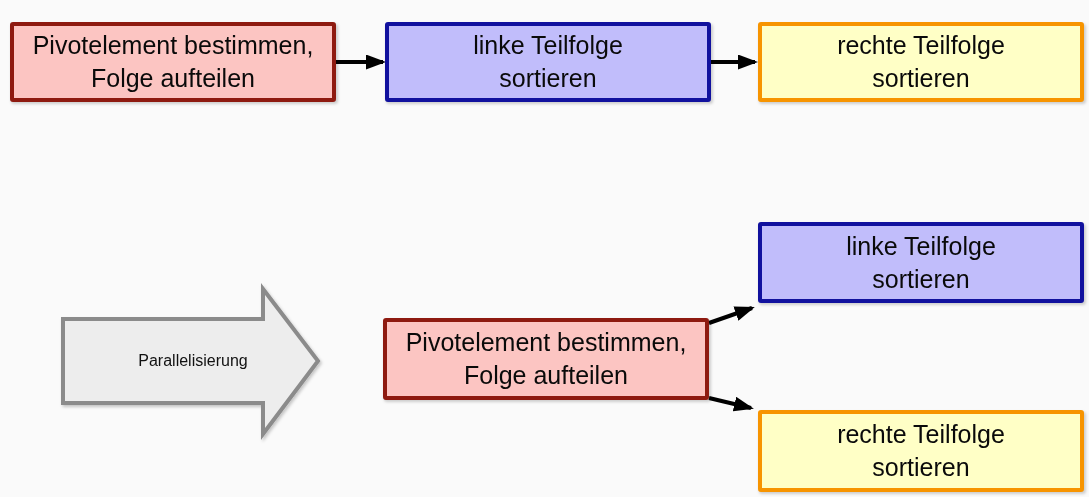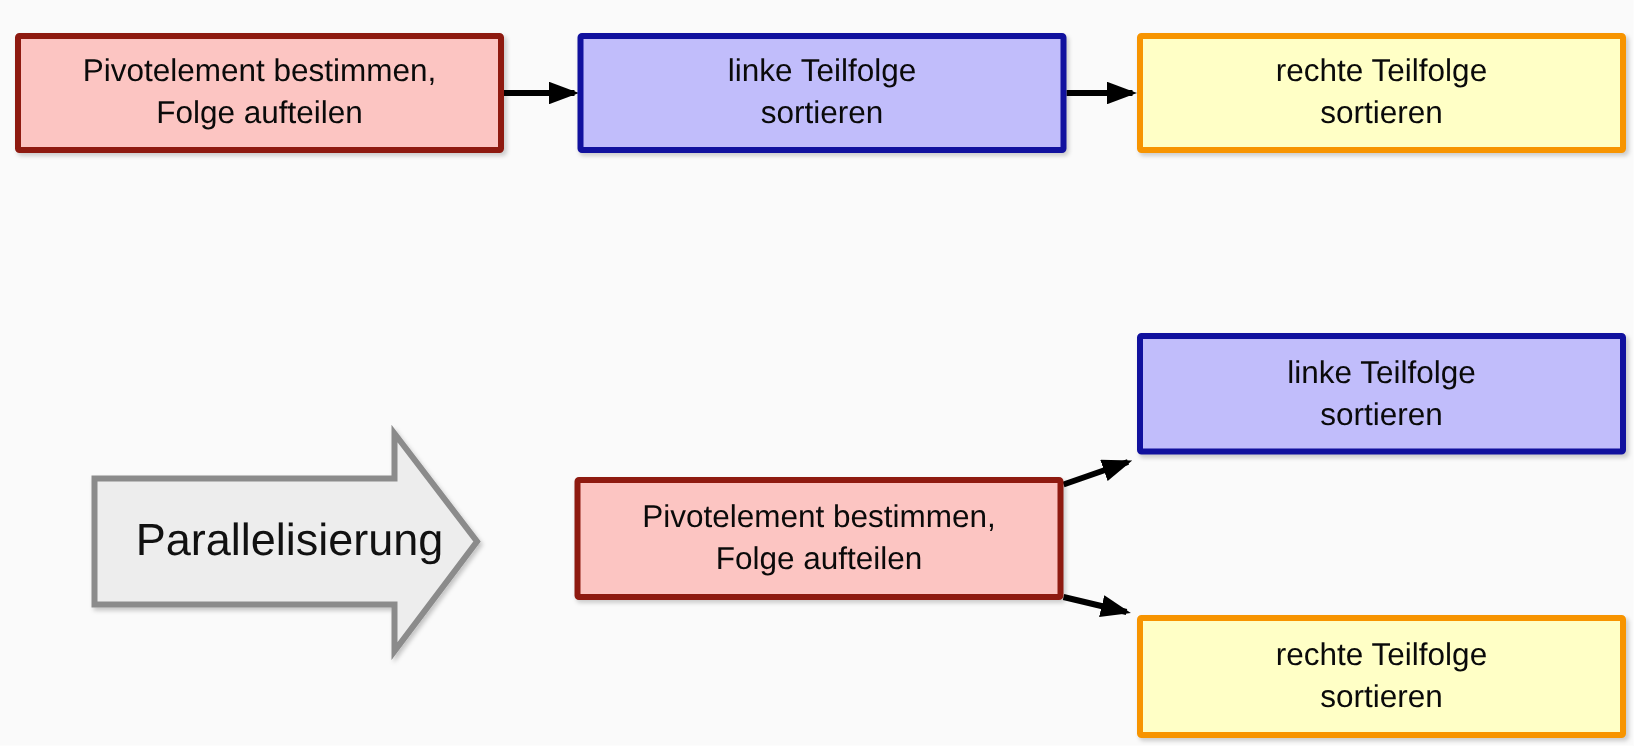--- a/index.html
+++ b/index.html
@@ -23,41 +23,41 @@
     align-items: center;
     justify-content: center;
     border-style: solid;
     border-width: 4px;
     border-radius: 3px;
     box-shadow: 1.5px 2px 3px rgba(0,0,0,0.18);
   }
   .boxtext {
     white-space: pre-line;
     text-align: center;
-    font-size: 21px;
+    font-size: 25px;
     line-height: 1.32;
     color: #0A0A0A;
   }
   
   .b-seq-pivot  { left: 10px;  top: 22px;  width: 326px; height: 80px; }
   .b-seq-left   { left: 385px; top: 22px;  width: 326px; height: 80px; }
   .b-seq-right  { left: 758px; top: 22px;  width: 326px; height: 80px; }
   
   .b-par-pivot  { left: 383px; top: 318px; width: 326px; height: 82px; }
   .b-par-left   { left: 758px; top: 222px; width: 326px; height: 81px; }
   .b-par-right  { left: 758px; top: 410px; width: 326px; height: 82px; }
 
   .big-arrow-label {
     position: absolute;
     left: 63px; top: 319px;
     width: 260px; height: 84px;
     display: flex;
     align-items: center;
     justify-content: center;
-    font-size: 30px;
+    font-size: 16px;
     color: #111111;
   }
 </style>
 </head>
 <body>
 
 <div class="canvas" style="background-color: rgb(250, 250, 250);">
 
   <svg class="layer" width="1089" height="497" viewBox="0 0 1089 497">
     <defs>

